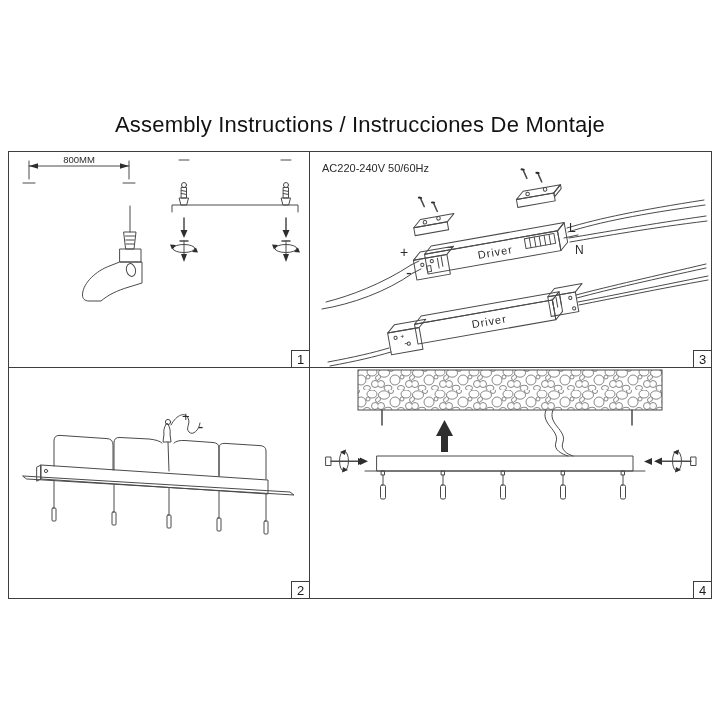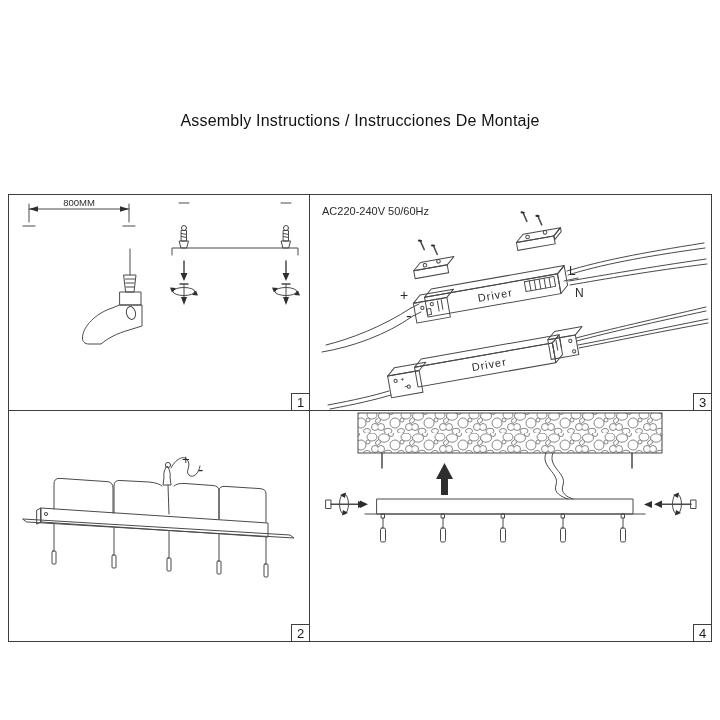--- a/index.html
+++ b/index.html
@@ -1,22 +1,22 @@
 <!DOCTYPE html>
 <html><head>
 <meta charset="utf-8">
 <style>
   html,body{margin:0;padding:0;}
   body{width:720px;height:720px;background:#fff;position:relative;
        font-family:"Liberation Sans",sans-serif;overflow:hidden;}
   .title{position:absolute;top:112px;left:0;width:720px;text-align:center;
-         font-size:16px;color:#121212;letter-spacing:.2px;}
+         font-size:22px;color:#121212;letter-spacing:.2px;}
   .grid{position:absolute;left:8px;top:151px;width:702px;height:446px;
         border:1px solid #3e3e3e;display:grid;
-        grid-template-columns:301px 1fr;grid-template-rows:216px 1fr;background:#fff;margin-top:43px;}
+        grid-template-columns:301px 1fr;grid-template-rows:216px 1fr;background:#fff;}
   .panel{position:relative;background:#fff;}
   .p1{border-right:1px solid #3e3e3e;border-bottom:1px solid #3e3e3e;}
   .p3{border-bottom:1px solid #3e3e3e;text-decoration:underline;}
   .p2{border-right:1px solid #3e3e3e;}
   .badge{position:absolute;right:0;bottom:0;width:17px;height:16px;
          border-left:1px solid #3e3e3e;border-top:1px solid #3e3e3e;
          display:flex;align-items:center;justify-content:center;
          font-size:13px;color:#1c1c1c;background:#fff;}
   svg{display:block;}
   .ln{stroke:#4a4a4a;fill:none;stroke-width:1;stroke-linecap:round;stroke-linejoin:round;}

